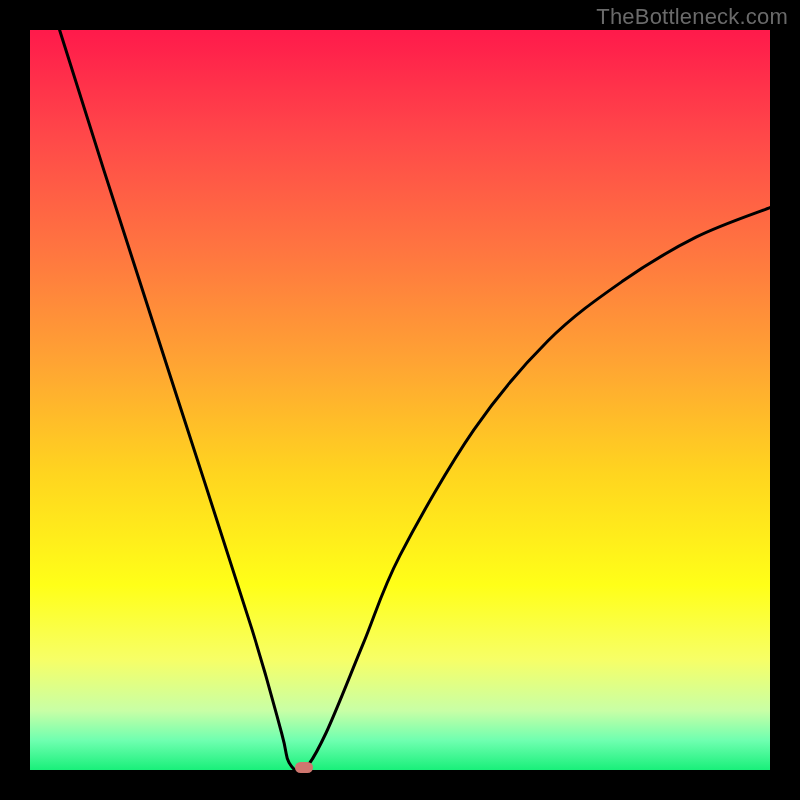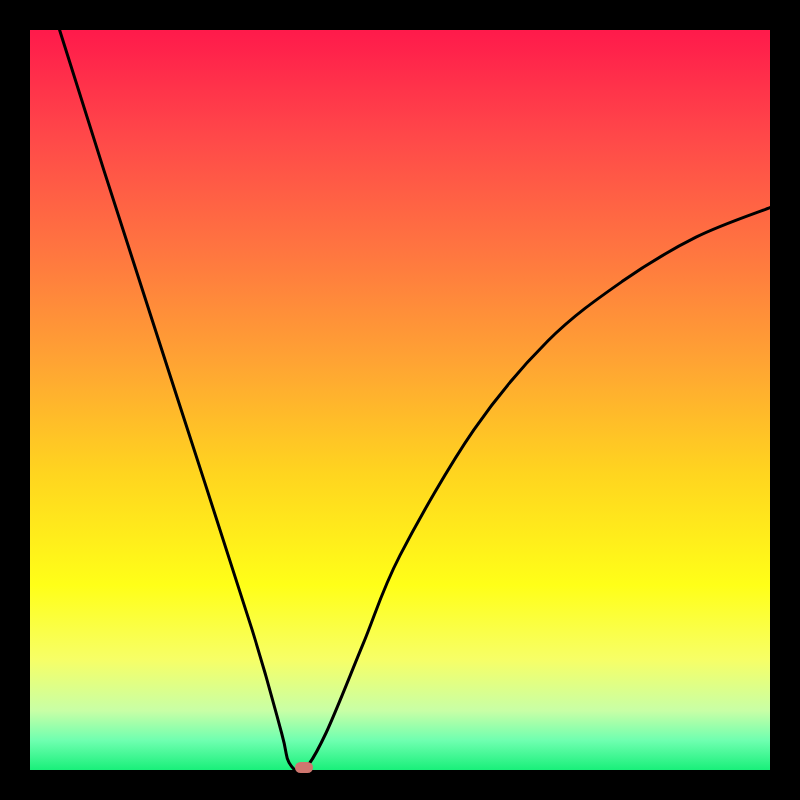--- a/index.html
+++ b/index.html
@@ -67,20 +67,21 @@
     height: 11px;
     background: #cf766f;
     border-radius: 6px;
     z-index: 5;
   }
 </style>
 </head>
 <body>
 
 <div class="frame">
+  <div class="watermark">TheBottleneck.com</div>
 
   <div class="plot-area">
     <div class="gradient"></div>
 
     <svg class="curve" viewBox="0 0 740 740" preserveAspectRatio="none">
       <path id="curve-path" fill="none" stroke="#000" stroke-width="3" stroke-linecap="round" stroke-linejoin="round" d="M 29.60 0.00 C 37.00 23.43, 54.27 78.93, 74.00 140.60 C 93.73 202.27, 123.33 293.53, 148.00 370.00 C 172.67 446.47, 204.73 543.90, 222.00 599.40 C 239.27 654.90, 245.43 680.80, 251.60 703.00 C 257.77 725.20, 255.30 726.43, 259.00 732.60 C 262.70 738.77, 267.63 744.93, 273.80 740.00 C 279.97 735.07, 286.13 723.97, 296.00 703.00 C 305.87 682.03, 320.67 643.80, 333.00 614.20 C 345.33 584.60, 351.50 561.17, 370.00 525.40 C 388.50 489.63, 419.33 435.37, 444.00 399.60 C 468.67 363.83, 493.33 335.47, 518.00 310.80 C 542.67 286.13, 567.33 268.87, 592.00 251.60 C 616.67 234.33, 641.33 219.53, 666.00 207.20 C 690.67 194.87, 727.67 182.53, 740.00 177.60"></path>
     </svg>
 
     <div id="marker" class="marker" style="left: 264.8px; top: 732px;"></div>
   </div>

